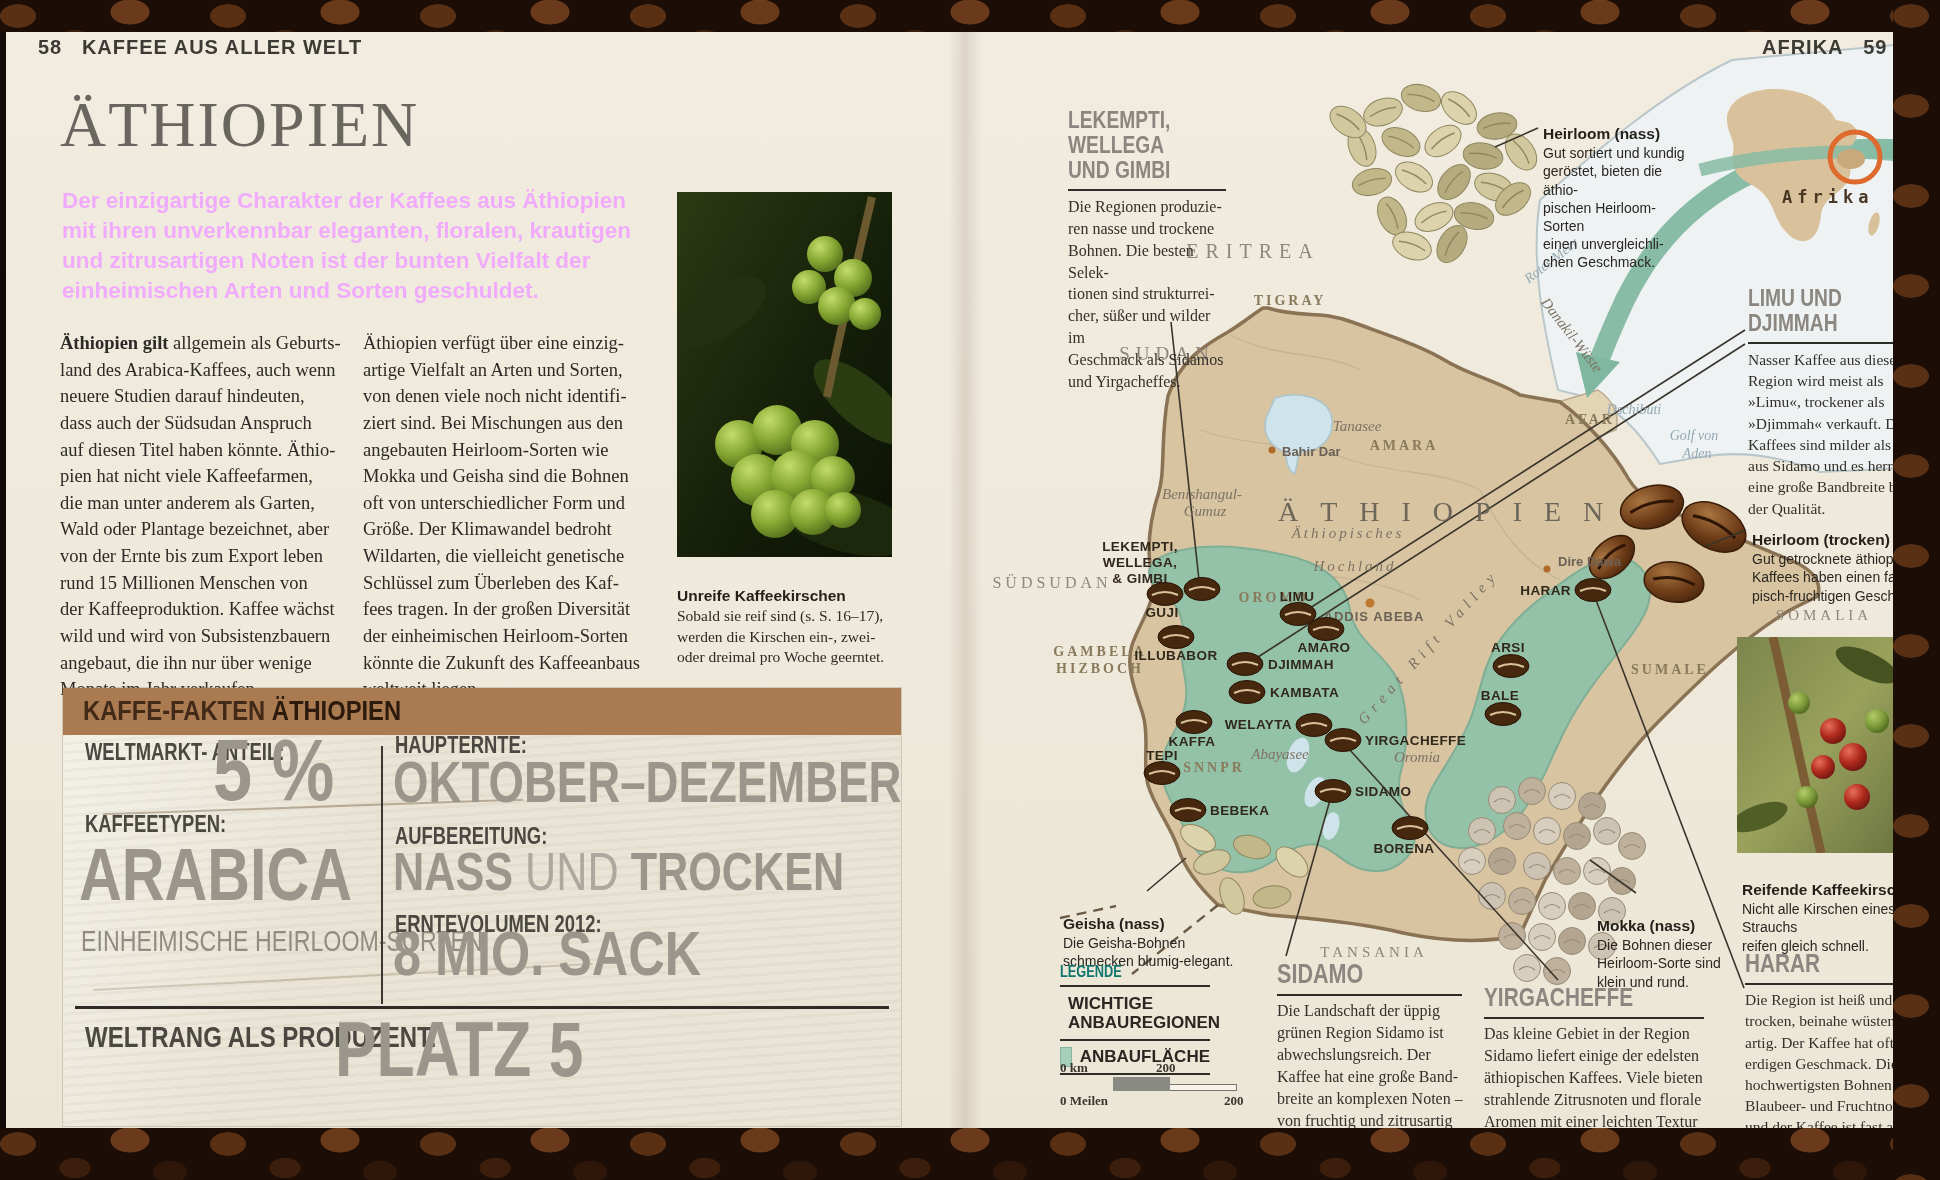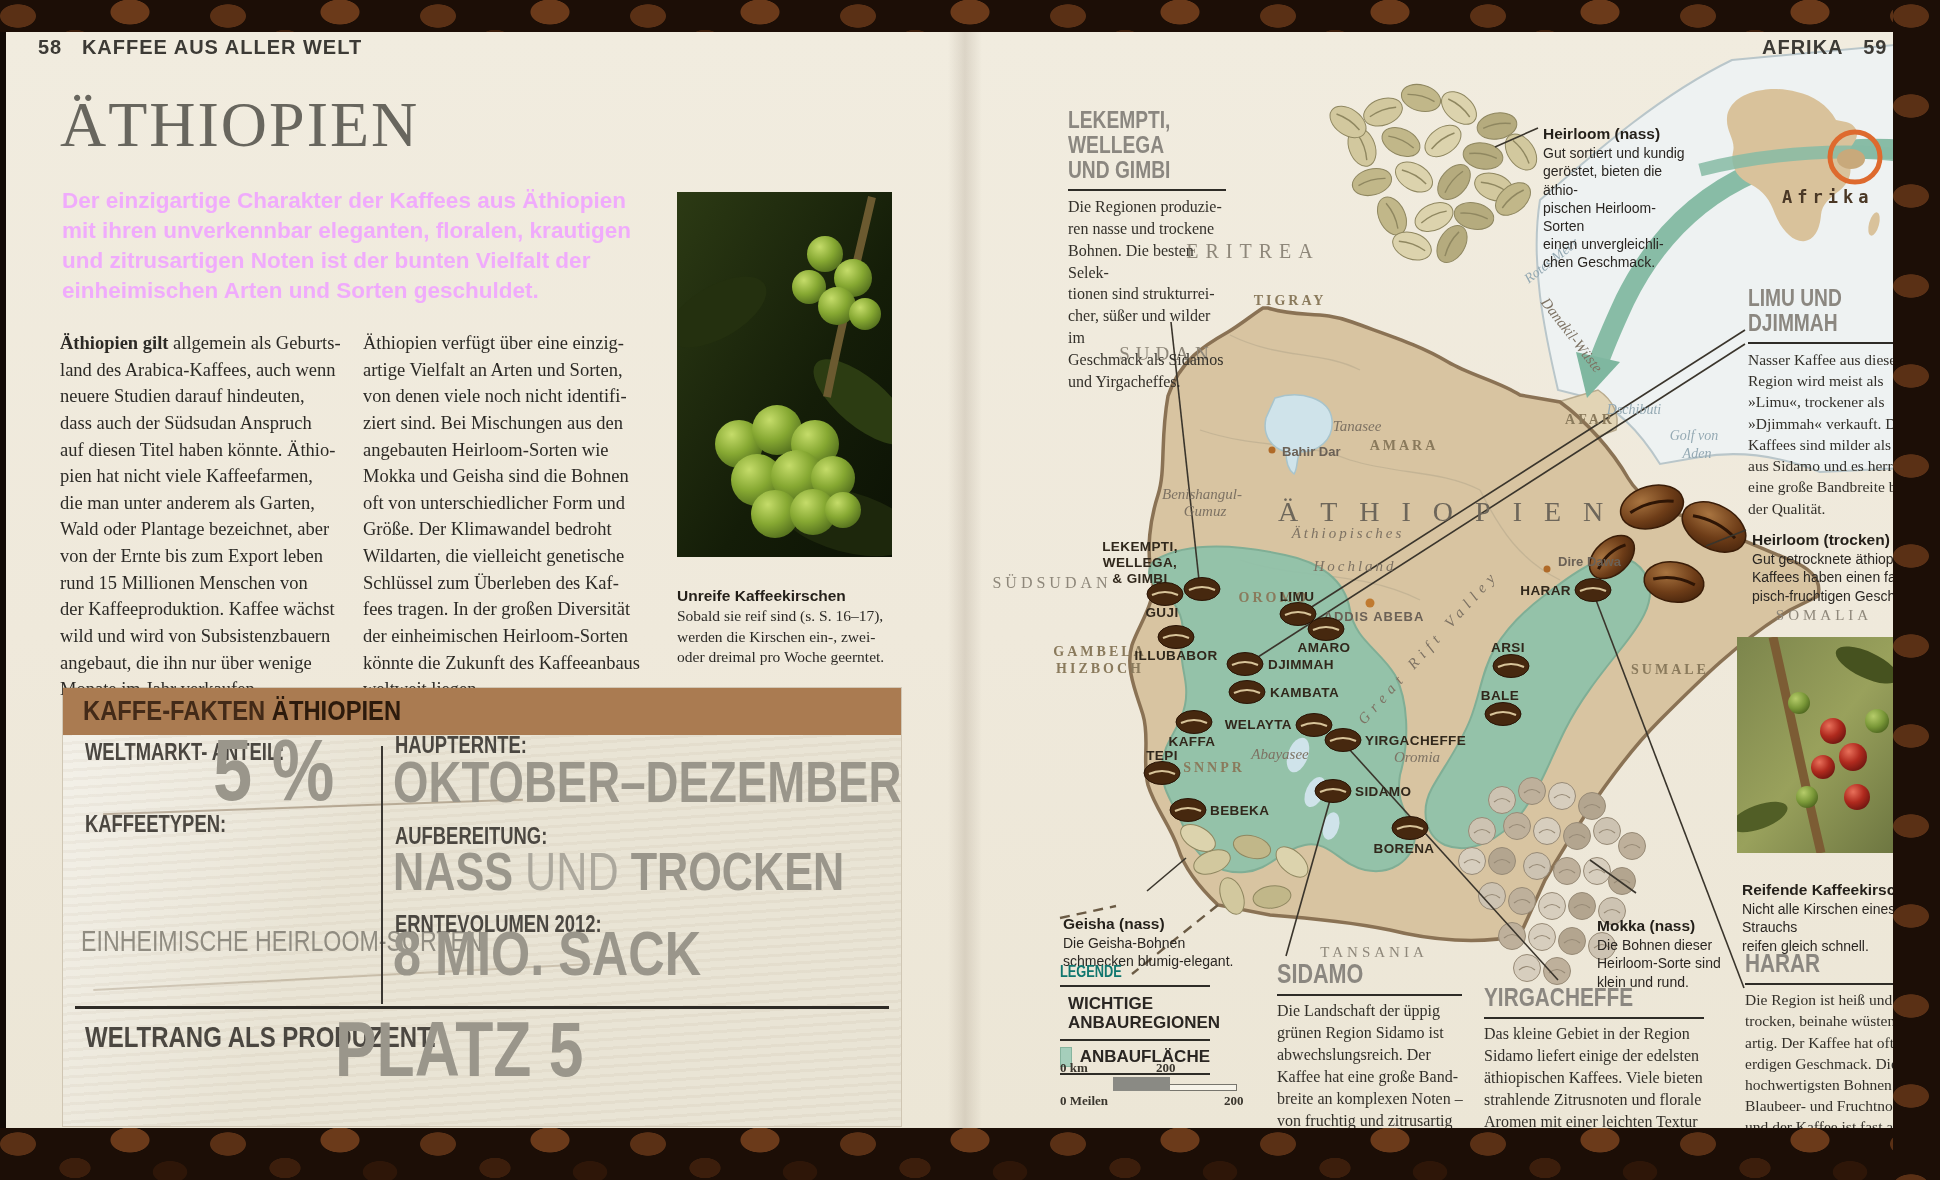--- a/index.html
+++ b/index.html
@@ -166,20 +166,21 @@
   <div class="abs" id="facts">
     <div id="facts-hdr">
         <span class="cx9"><span>KAFFE-FAKTEN </span><b>ÄTHIOPIEN</b></span>
       </div>
     <div class="scratch" style="left:40px;top:118px;width:420px;height:2px;transform:rotate(-2deg);"></div>
     <div class="scratch" style="left:30px;top:288px;width:500px;height:2px;transform:rotate(-3deg);opacity:.6;"></div>
     <div class="abs flabel pre" style="left:22px;top:52px;"><span class="cx pre">WELTMARKT-
 ANTEIL:</span></div>
     <div class="abs fbig" style="left:150px;top:38px;font-size:88px;"><span class="cx">5 %</span></div>
     <div class="abs flabel" style="left:22px;top:124px;"><span class="cx">KAFFEETYPEN:</span></div>
+    <div class="abs fbig" style="left:16px;top:150px;font-size:74px;"><span class="cx">ARABICA</span></div>
     <div class="abs fsub pre" style="left:18px;top:236px;"><span class="cx pre">EINHEIMISCHE
 HEIRLOOM-SORTEN</span></div>
     <div class="abs" style="left:318px;top:58px;width:2px;height:258px;background:#3a3732;"></div>
     <div class="abs flabel" style="left:332px;top:45px;"><span class="cx">HAUPTERNTE:</span></div>
     <div class="abs fbig" style="left:330px;top:66px;font-size:57px;"><span class="cx">OKTOBER–DEZEMBER</span></div>
     <div class="abs flabel" style="left:332px;top:136px;"><span class="cx">AUFBEREITUNG:</span></div>
     <div class="abs fbig" style="left:330px;top:156px;font-size:54px;"><span class="cx"><span>NASS</span><span style="font-weight:400;color:#aca89d"> UND </span><span>TROCKEN</span></span></div>
     <div class="abs flabel" style="left:332px;top:224px;"><span class="cx">ERNTEVOLUMEN 2012:</span></div>
     <div class="abs fbig" style="left:330px;top:234px;font-size:63px;"><span class="cx">8 MIO. SACK</span></div>
     <div class="abs" style="left:12px;top:318px;width:814px;height:2.5px;background:#2e2b26;"></div>

